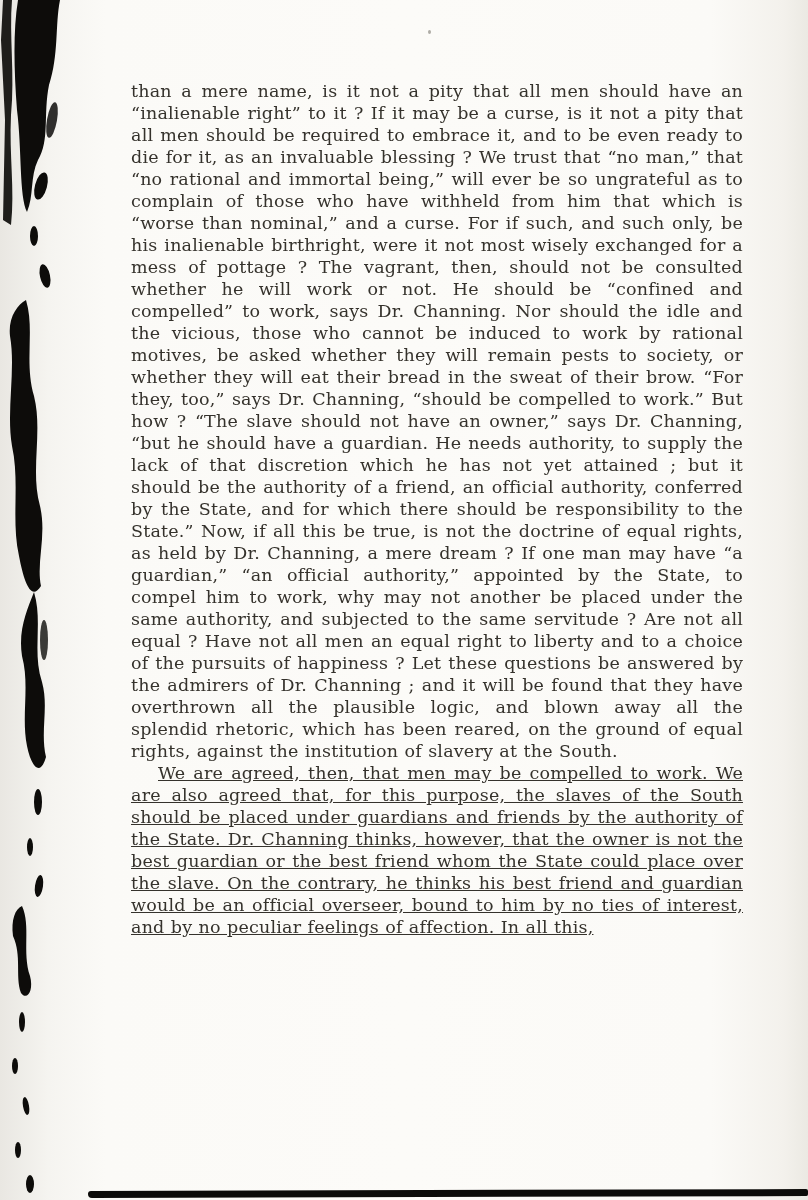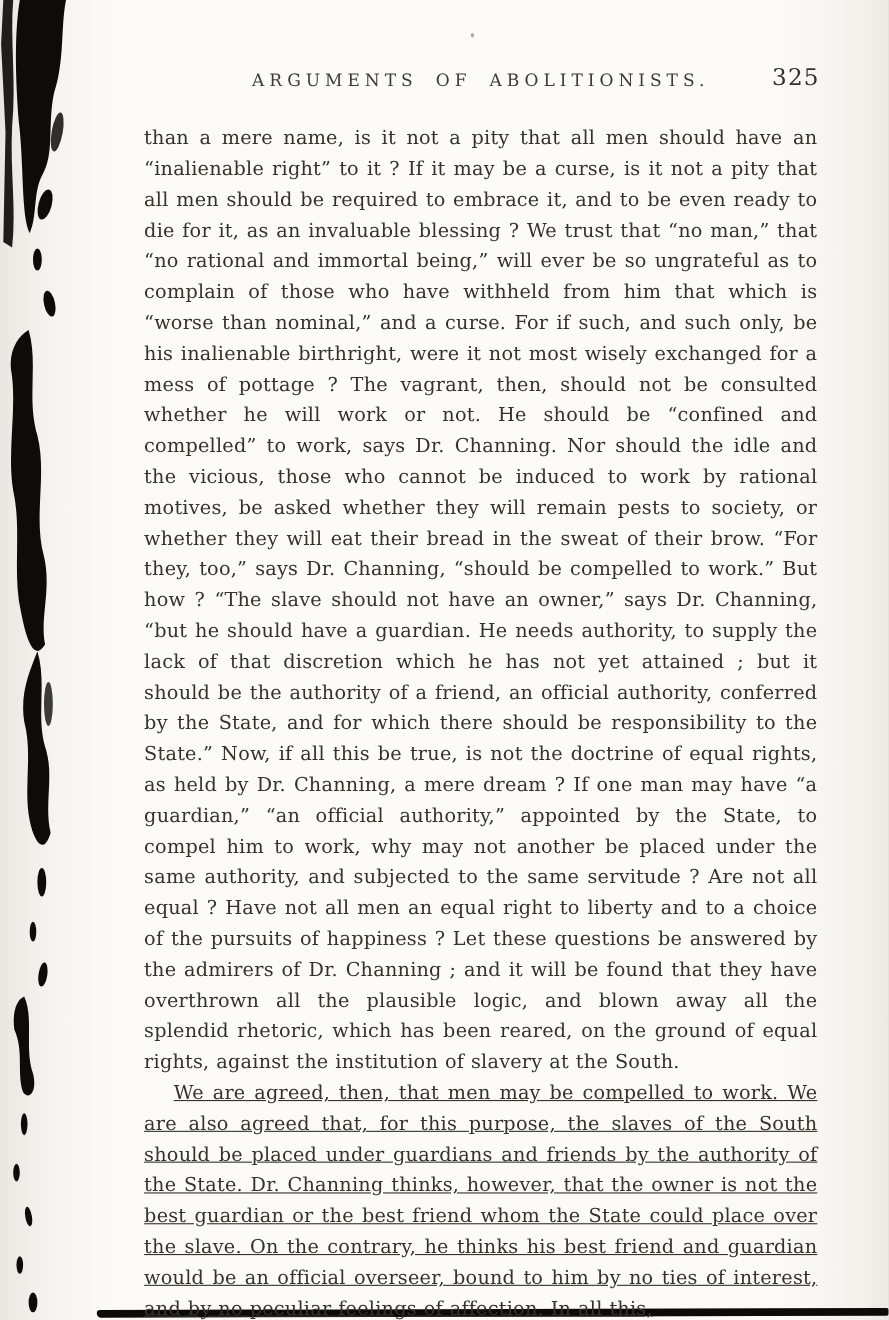--- a/index.html
+++ b/index.html
@@ -67,21 +67,21 @@
     right: -2px;
     top: -6px;
     font-size: 21px;
     letter-spacing: 1px;
     color: #34312b;
   }
   .body-text {
     margin-top: 16px;
     text-align: justify;
     font-size: 17.5px;
-    line-height: 28px;
+    line-height: 22px;
     letter-spacing: 0.2px;
     word-spacing: 0.5px;
   }
   .body-text p {
     margin: 0;
   }
   .body-text p.indent {
     text-indent: 27px;
     text-decoration: underline;
   }
@@ -113,24 +113,20 @@
       <ellipse cx="44" cy="640" rx="4" ry="20" opacity="0.8"></ellipse>
     </g>
   </svg>
 
   <div class="bottom-edge"></div>
 
   <div class="speck"></div>
 
   <div class="content">
 
-    <div class="running-header">
-      <span class="header-title">ARGUMENTS OF ABOLITIONISTS.</span>
-      <span class="page-number">325</span>
-    </div>
 
     <div class="body-text">
       <p>than a mere name, is it not a pity that all men should have an “inalienable right” to it ?  If it may be a curse, is it not a pity that all men should be required to embrace it, and to be even ready to die for it, as an invaluable blessing ?  We trust that “no man,” that “no rational and immortal being,” will ever be so ungrateful as to complain of those who have withheld from him that which is “worse than nominal,” and a curse.  For if such, and such only, be his inalienable birthright, were it not most wisely exchanged for a mess of pottage ?  The vagrant, then, should not be consulted whether he will work or not.  He should be “confined and compelled” to work, says Dr. Channing.  Nor should the idle and the vicious, those who cannot be induced to work by rational motives, be asked whether they will remain pests to society, or whether they will eat their bread in the sweat of their brow.  “For they, too,” says Dr. Channing, “should be compelled to work.”  But how ?  “The slave should not have an owner,” says Dr. Channing, “but he should have a guardian. He needs authority, to supply the lack of that discretion which he has not yet attained ; but it should be the authority of a friend, an official authority, conferred by the State, and for which there should be responsibility to the State.”  Now, if all this be true, is not the doctrine of equal rights, as held by Dr. Channing, a mere dream ?  If one man may have “a guardian,” “an official authority,” appointed by the State, to compel him to work, why may not another be placed under the same authority, and subjected to the same servitude ?  Are not all equal ?  Have not all men an equal right to liberty and to a choice of the pursuits of happiness ?  Let these questions be answered by the admirers of Dr. Channing ; and it will be found that they have overthrown all the plausible logic, and blown away all the splendid rhetoric, which has been reared, on the ground of equal rights, against the institution of slavery at the South.</p>
       <p class="indent">We are agreed, then, that men may be compelled to work. We are also agreed that, for this purpose, the slaves of the South should be placed under guardians and friends by the authority of the State.  Dr. Channing thinks, however, that the owner is not the best guardian or the best friend whom the State could place over the slave.  On the contrary, he thinks his best friend and guardian would be an official overseer, bound to him by no ties of interest, and by no peculiar feelings of affection.  In all this,</p>
     </div>
 
   </div>
 </div>
 
 </body></html>

